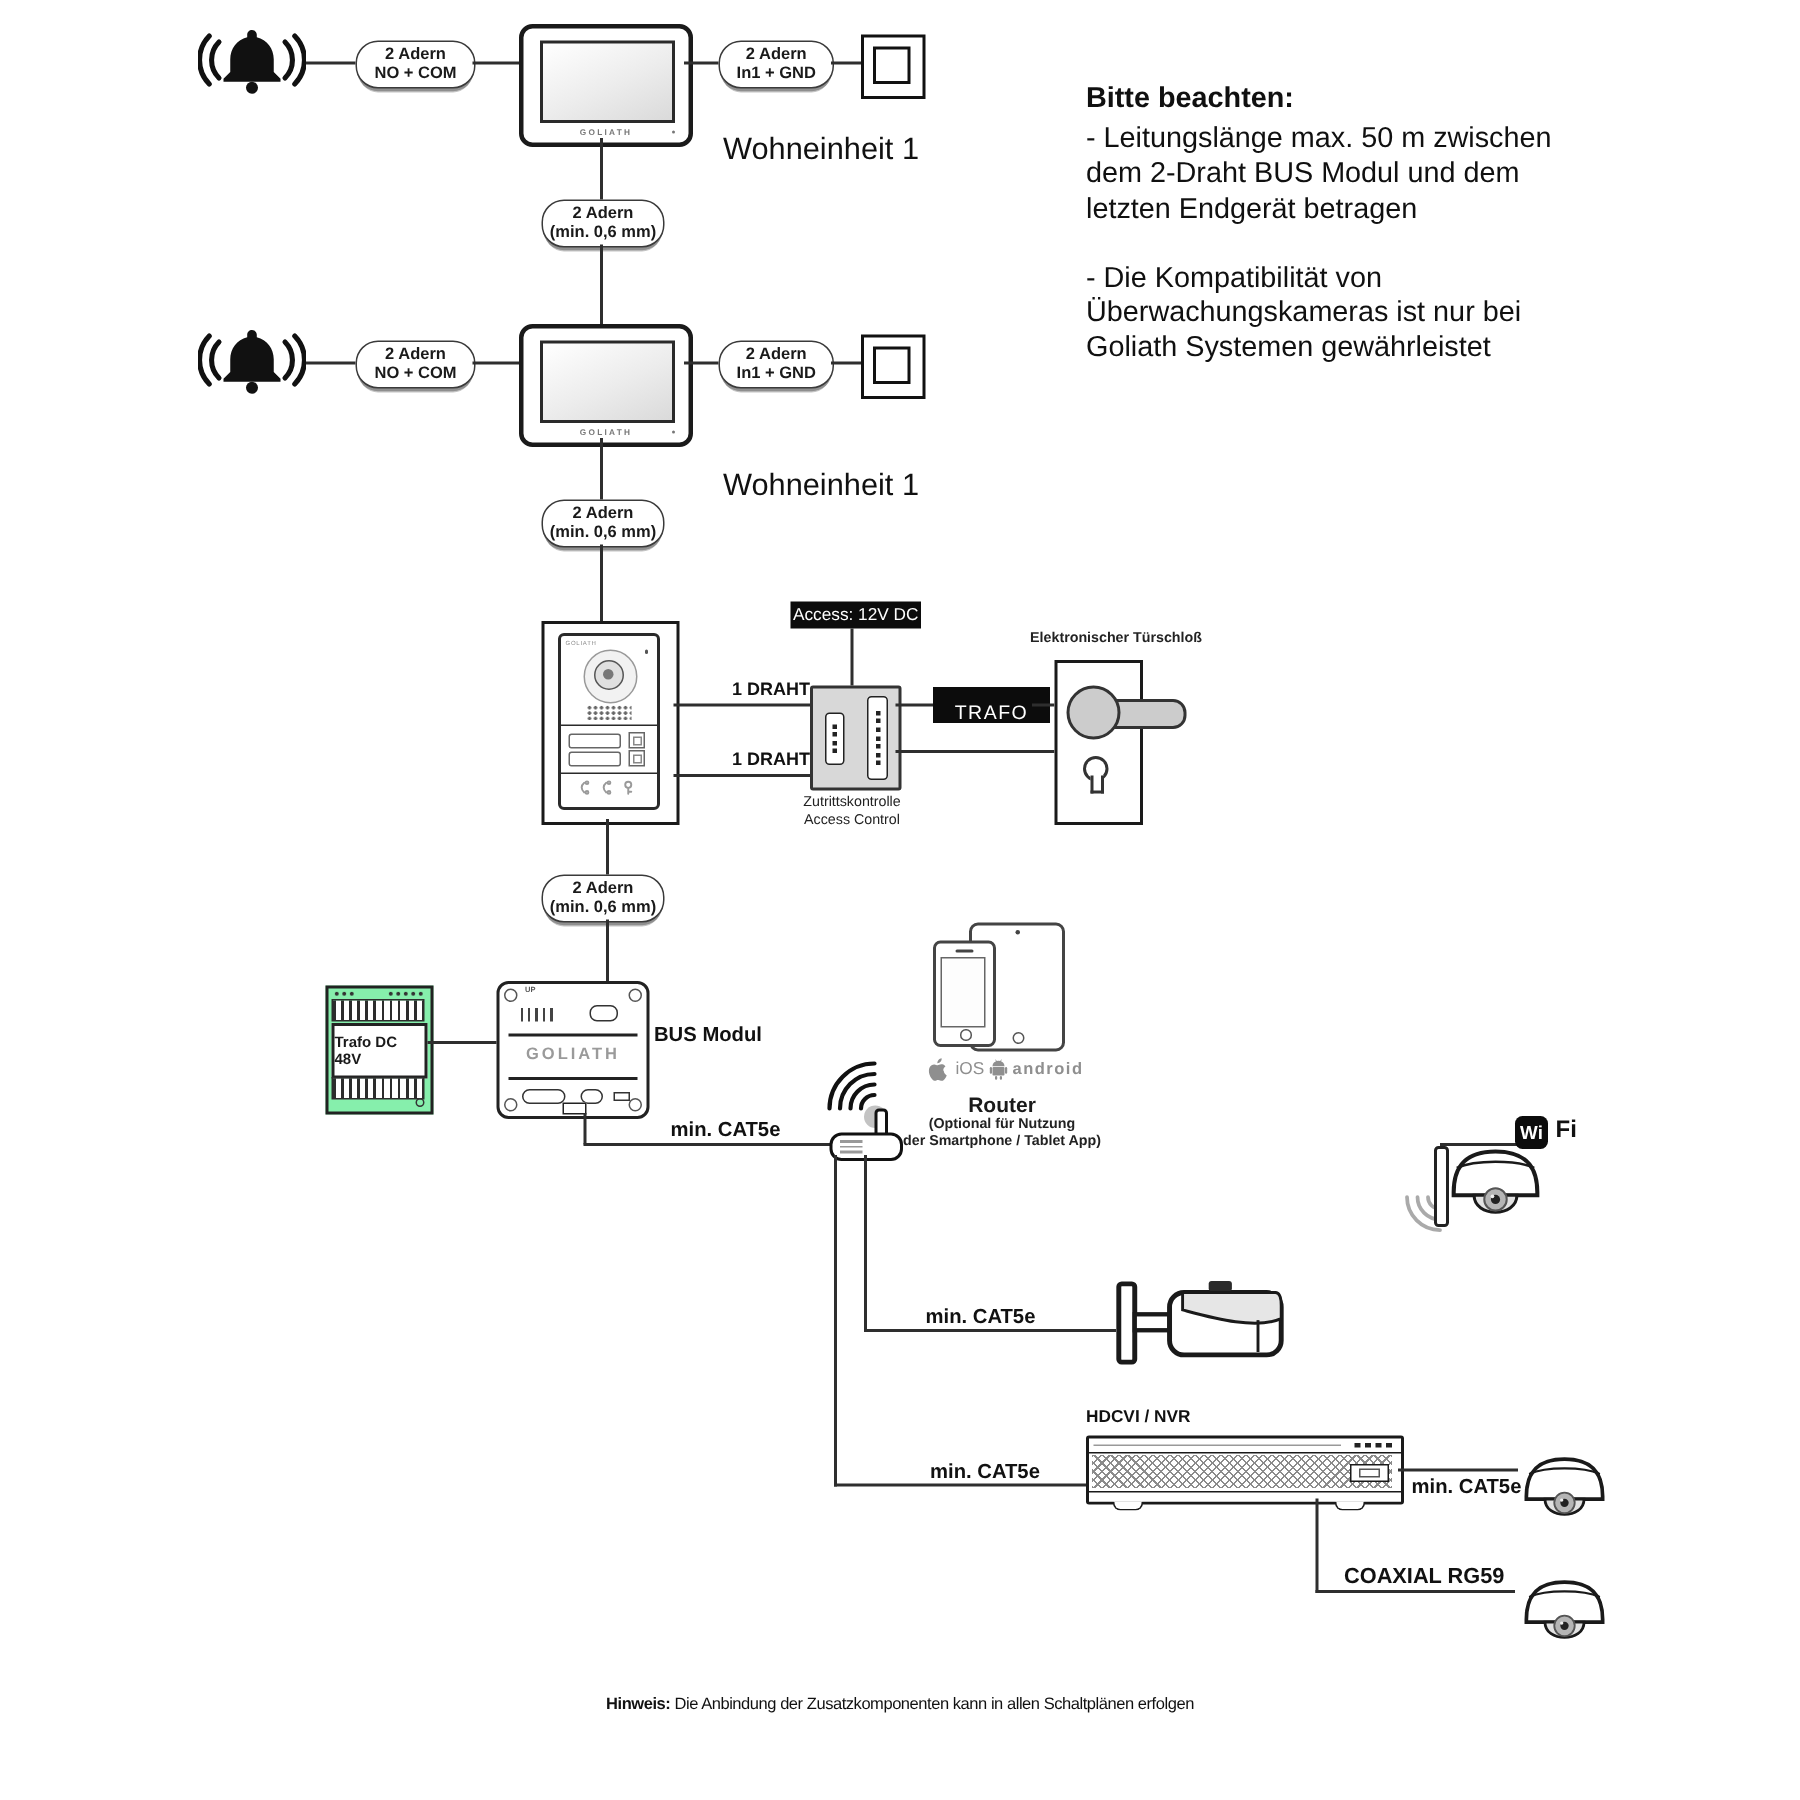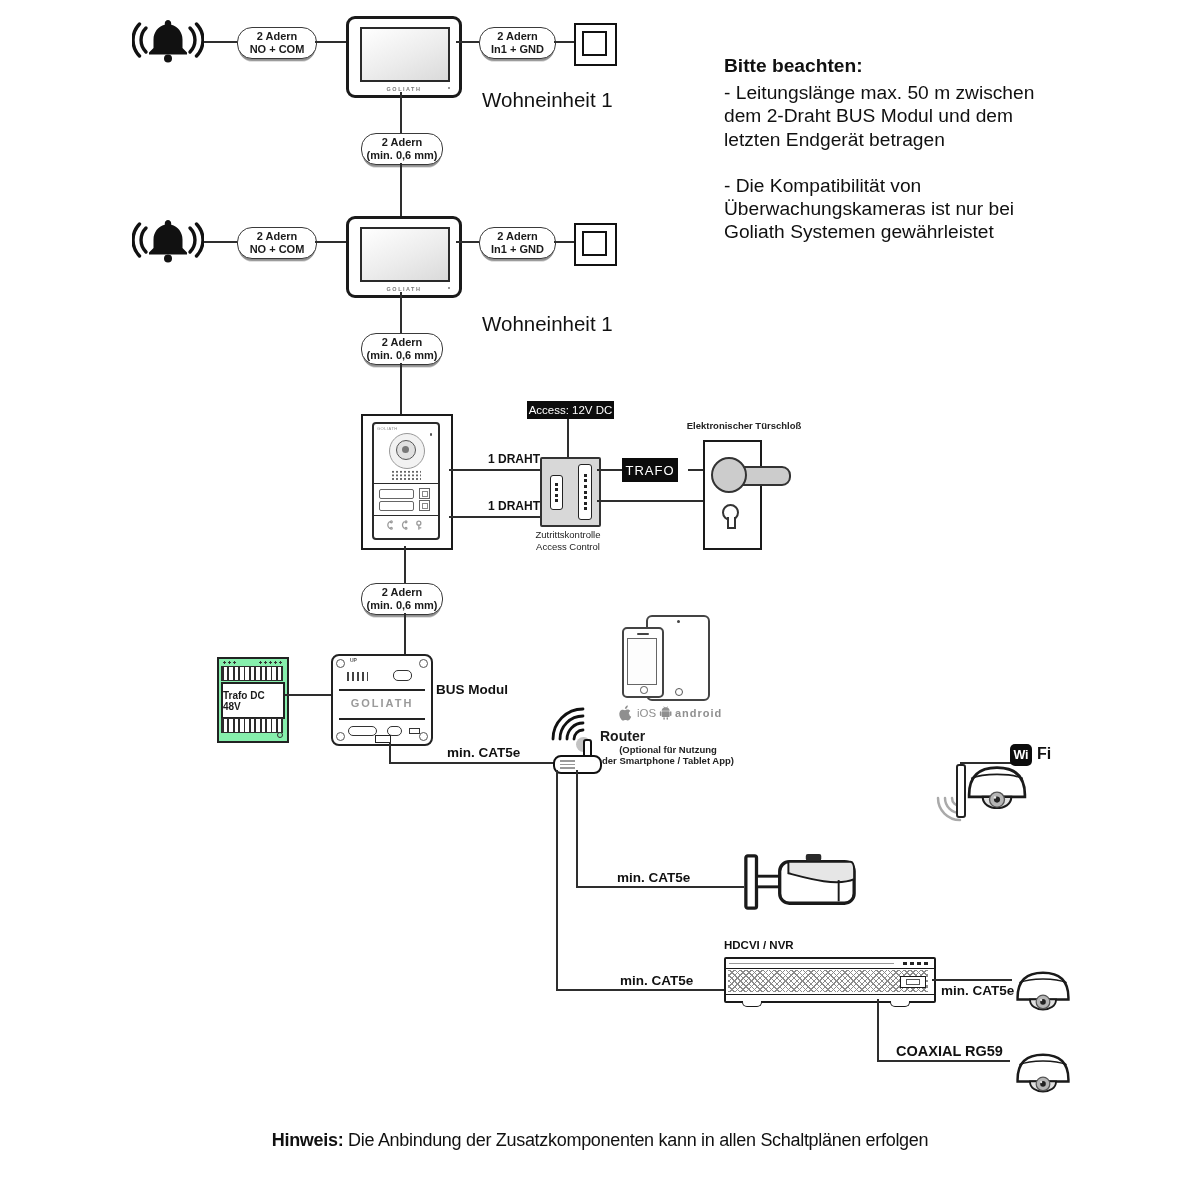--- a/index.html
+++ b/index.html
@@ -180,21 +180,21 @@
           <div class="dot"></div>
         </div>
     </div>
   </div>
   <div class="abs" style="left:498px;top:529px;width:140px;text-align:center;font-size:9.5px;line-height:1.25;color:#222;">
     <div>Zutrittskontrolle</div>
     <div>Access Control</div>
   </div>
 
   <div class="lh" style="left:597px;top:469px;width:25px;"></div>
-  <div class="blackbox" style="left:622px;top:458px;width:56px;height:24px;font-size:13px;letter-spacing:1px;">
+  <div class="blackbox" style="left:622px;top:458px;width:78px;height:24px;font-size:13px;letter-spacing:1px;align-items:flex-end;">
     <span>TRAFO</span>
   </div>
   <div class="lh" style="left:688px;top:469px;width:15px;"></div>
   <div class="lh" style="left:597px;top:500px;width:106px;"></div>
 
   <div class="abs" style="left:684px;top:420px;width:120px;text-align:center;font-size:9.5px;color:#222;font-weight:bold;">Elektronischer Türschloß</div>
   <div class="abs" style="left:703px;top:440px;width:55px;height:106px;border:2.4px solid #1a1a1a;background:#fff;"></div>
   <div class="abs" style="left:736px;top:466px;width:51px;height:16px;background:#ccc;border:2.4px solid #333;border-radius:4px 9px 9px 4px;"></div>
   <div class="abs" style="left:711px;top:457px;width:32px;height:32px;background:#ccc;border:2.4px solid #333;border-radius:50%;"></div>
   <div class="abs" style="left:722px;top:504px;width:13px;height:13px;border:2.2px solid #333;border-radius:50%;background:#fff;"></div>
@@ -274,21 +274,21 @@
     <g fill="#8f8f8f">
       <path d="M7 9.5c0-2.3 1.5-4.2 3.6-4.9L9.7 3l.6-.35.95 1.65a5.6 5.6 0 0 1 3.5 0L15.7 2.65l.6.35-.9 1.6C17.5 5.3 19 7.2 19 9.5H7z"></path>
       <rect x="7" y="10.3" width="12" height="8.5" rx="1"></rect>
       <rect x="9.5" y="19.2" width="2.2" height="3.8" rx="1.1"></rect>
       <rect x="14.3" y="19.2" width="2.2" height="3.8" rx="1.1"></rect>
       <rect x="4.3" y="10.3" width="2.2" height="6.8" rx="1.1"></rect>
       <rect x="19.5" y="10.3" width="2.2" height="6.8" rx="1.1"></rect>
     </g>
   </svg>
   <div class="abs" style="left:675px;top:706.5px;font-size:11px;font-weight:bold;letter-spacing:1px;color:#8f8f8f;">android</div>
-  <div class="abs" style="left:600px;top:728px;width:136px;text-align:left;font-size:14px;font-weight:bold;">Router</div>
+  <div class="abs" style="left:600px;top:728px;width:136px;text-align:center;font-size:14px;font-weight:bold;">Router</div>
   <div class="abs" style="left:583px;top:744px;width:170px;text-align:center;font-size:9.5px;font-weight:bold;line-height:1.2;color:#222;">
     <div>(Optional für Nutzung</div>
     <div>der Smartphone / Tablet App)</div>
   </div>
 
   <div class="lv" style="left:556px;top:770px;height:221px;"></div>
   <div class="lv" style="left:576px;top:770px;height:118px;"></div>
 
   <svg class="abs" style="left:924px;top:796px;" width="40" height="36" viewBox="0 0 40 36">
     <g fill="none" stroke="#aaa" stroke-width="2.5" stroke-linecap="round">
@@ -367,17 +367,17 @@
     <circle cx="50" cy="61" r="4.5" fill="#222"></circle>
     <circle cx="47" cy="58" r="1.8" fill="#eee"></circle>
   </svg>
 
   <div class="notes">
     <h3>Bitte beachten:</h3>
     <p>- Leitungslänge max. 50 m zwischen dem 2-Draht BUS Modul und dem letzten Endgerät betragen</p>
     <p>- Die Kompatibilität von Überwachungskameras ist nur bei Goliath Systemen gewährleistet</p>
   </div>
 
-  <div class="abs" style="left:0;top:1130px;width:100%;text-align:center;font-size:18px;letter-spacing:-0.3px;color:#111;">
+  <div class="abs" style="left:0;top:1130px;width:100%;text-align:center;font-size:11px;letter-spacing:-0.3px;color:#111;">
     <span style="font-weight:bold;">Hinweis:</span><span> Die Anbindung der Zusatzkomponenten kann in allen Schaltplänen erfolgen</span>
   </div>
 
 </div>
 
 </body></html>

